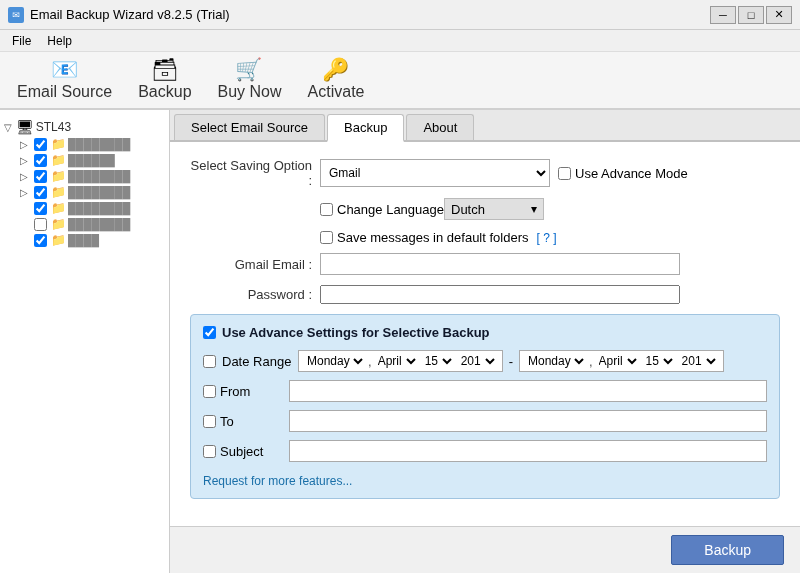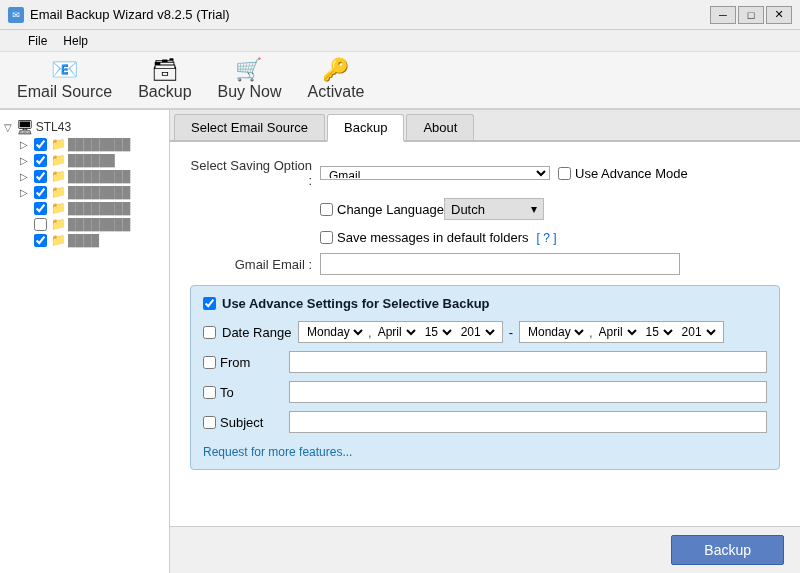--- a/index.html
+++ b/index.html
@@ -15,21 +15,21 @@
       height: 30px;
     }
     .title-bar-left { display: flex; align-items: center; gap: 6px; font-size: 12px; }
     .title-bar-icon { width: 16px; height: 16px; background: #4a90d9; border-radius: 2px; display: flex; align-items: center; justify-content: center; color: white; font-size: 9px; }
     .title-bar-controls { display: flex; gap: 2px; }
     .title-btn { width: 26px; height: 18px; border: 1px solid #999; background: #e0e0e0; cursor: pointer; display: flex; align-items: center; justify-content: center; font-size: 11px; }
 
     .menu-bar {
       background: #f0f0f0;
       display: flex;
-      padding: 2px 20px;
+      padding: 2px 4px;
       border-bottom: 1px solid #ddd;
       height: 22px;
       align-items: center;
     }
     .menu-item { padding: 2px 8px; cursor: pointer; font-size: 12px; }
 
     .toolbar {
       background: #f5f5f5;
       border-bottom: 2px solid #d0d0d0;
       display: flex;
@@ -116,21 +116,21 @@
     .form-row {
       display: flex;
       align-items: center;
       margin-bottom: 10px;
     }
     .form-label { width: 130px; text-align: right; padding-right: 8px; color: #333; }
     .form-control-group { display: flex; align-items: center; gap: 8px; flex: 1; }
 
     select.form-select {
       width: 230px;
-      height: 14px;
+      height: 28px;
       border: 1px solid #aaa;
       background: white;
       padding: 1px 4px;
       font-size: 12px;
     }
     input[type="text"].form-input {
       height: 22px;
       border: 1px solid #aaa;
       padding: 1px 4px;
       font-size: 12px;
@@ -363,20 +363,24 @@
           <span>Save messages in default folders</span>
         </label>
         <span class="help-link">[ ? ]</span>
       </div>
 
       <div class="form-row">
         <span class="form-label">Gmail Email :</span>
         <input type="text" class="form-input" style="width: 360px;">
       </div>
 
+      <div class="form-row">
+        <span class="form-label">Password :</span>
+        <input type="password" class="form-input" style="width: 360px;">
+      </div>
 
       <div class="advance-section">
         <div class="advance-header">
           <input type="checkbox" checked="" style="">
           <span class="advance-title">Use Advance Settings for Selective Backup</span>
         </div>
 
         
         <div class="date-range-row">
           <input type="checkbox" style="">

